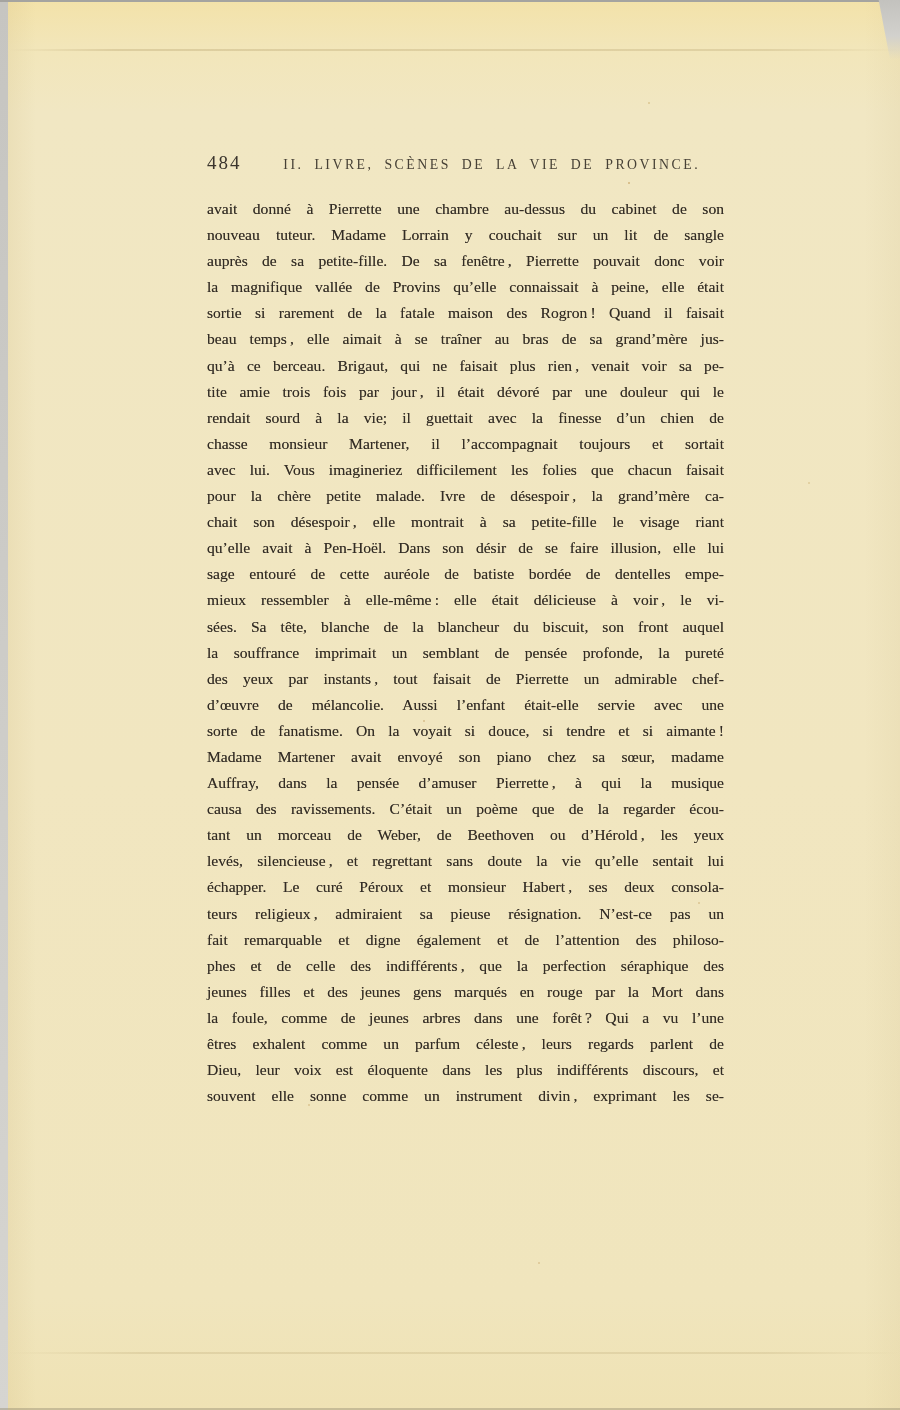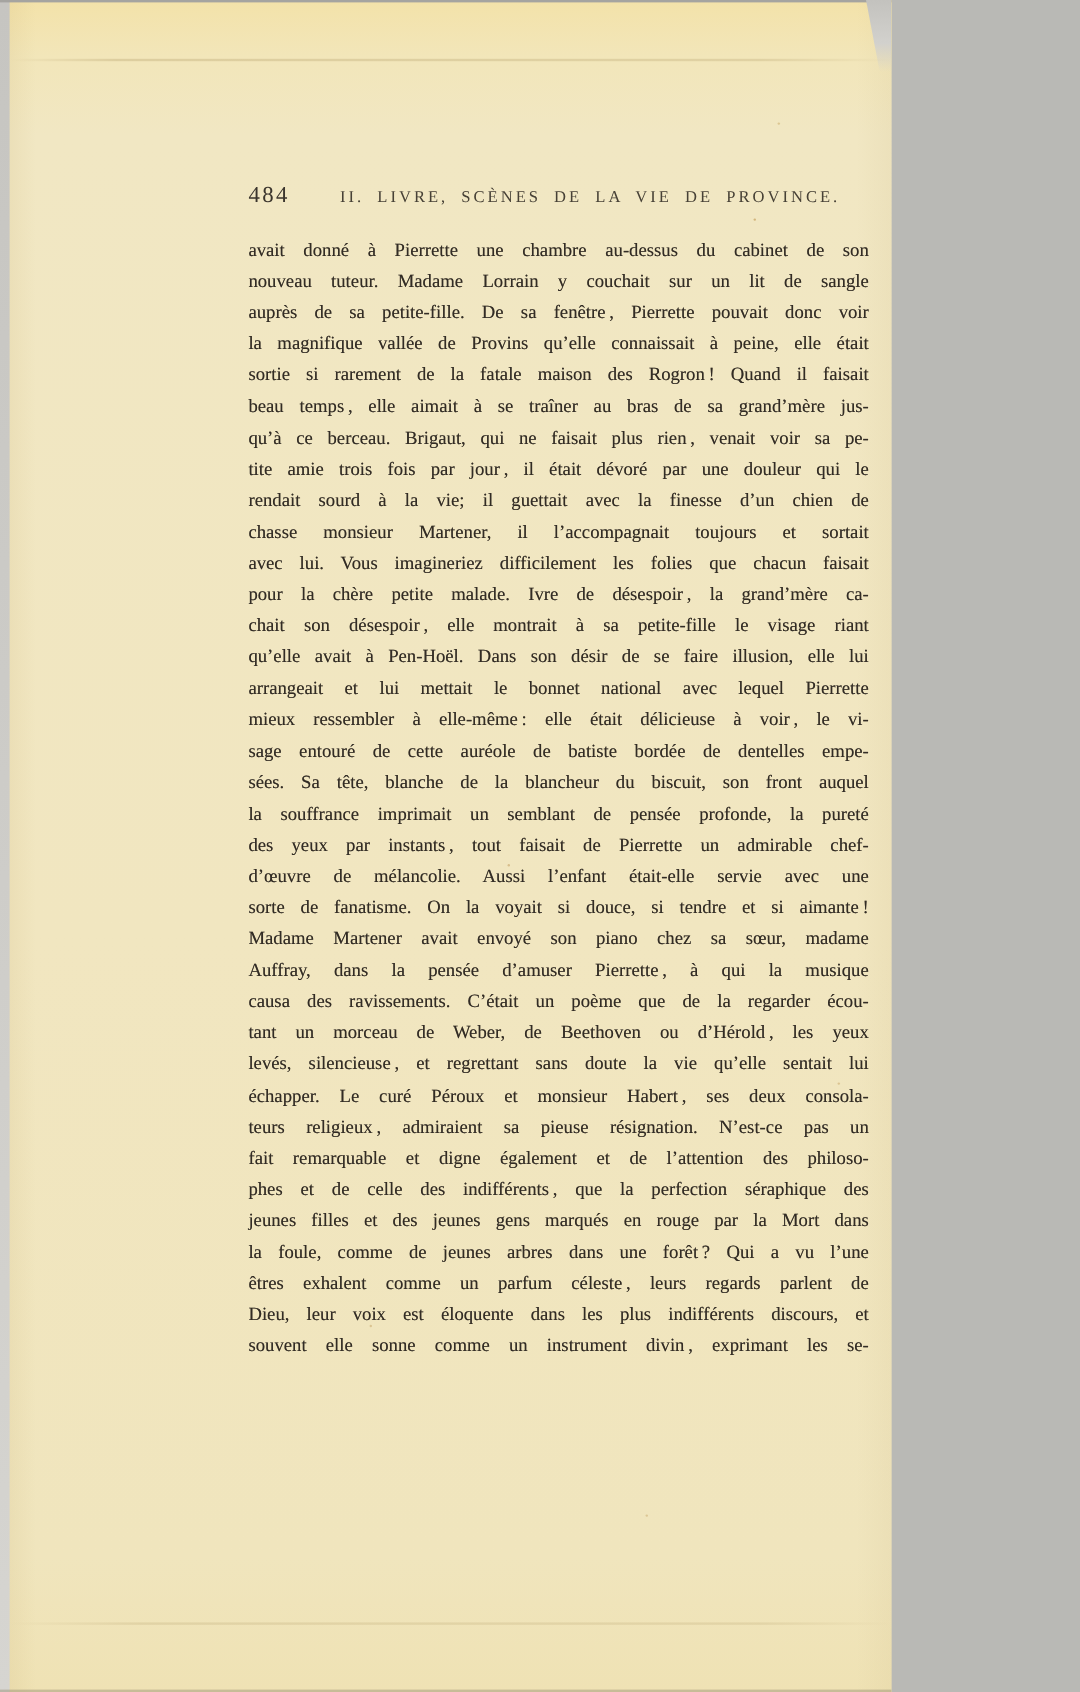--- a/index.html
+++ b/index.html
@@ -2,21 +2,21 @@
 <html><head>
 <meta charset="utf-8">
 <style>
   html, body {
     margin: 0;
     padding: 0;
     background: #b9b9b5;
   }
   .scan {
     position: relative;
-    width: 743px;
+    width: 900px;
     height: 1410px;
     overflow: hidden;
     background:
       linear-gradient(90deg, rgba(196,172,112,0.18) 0%, rgba(196,172,112,0.0) 4%, rgba(196,172,112,0.0) 96%, rgba(200,180,130,0.12) 100%),
       linear-gradient(180deg, #f3e2a9 0%, #f2e6ba 3.5%, #f1e7c3 8%, #f1e6c0 55%, #f0e5bd 92%, #efe2b4 100%);
     font-family: "Liberation Serif", "DejaVu Serif", serif;
   }
   
   .edge-left {
     position: absolute; left: 0; top: 0; width: 8px; height: 100%;
@@ -115,23 +115,22 @@
       <div class="text-line">sortie si rarement de la fatale maison des Rogron ! Quand il faisait</div>
       <div class="text-line">beau temps , elle aimait à se traîner au bras de sa grand’mère jus-</div>
       <div class="text-line">qu’à ce berceau. Brigaut, qui ne faisait plus rien , venait voir sa pe-</div>
       <div class="text-line">tite amie trois fois par jour , il était dévoré par une douleur qui le</div>
       <div class="text-line">rendait sourd à la vie; il guettait avec la finesse d’un chien de</div>
       <div class="text-line">chasse monsieur Martener, il l’accompagnait toujours et sortait</div>
       <div class="text-line">avec lui. Vous imagineriez difficilement les folies que chacun faisait</div>
       <div class="text-line">pour la chère petite malade. Ivre de désespoir , la grand’mère ca-</div>
       <div class="text-line">chait son désespoir , elle montrait à sa petite-fille le visage riant</div>
       <div class="text-line">qu’elle avait à Pen-Hoël. Dans son désir de se faire illusion, elle lui</div>
-      <div class="text-line">arrangeait et lui mettait le bonnet national avec lequel Pierrette</div>
+      <div class="text-line">sage entouré de cette auréole de batiste bordée de dentelles empe-</div>
       <div class="text-line">mieux ressembler à elle-même : elle était délicieuse à voir , le vi-</div>
-      <div class="text-line">sage entouré de cette auréole de batiste bordée de dentelles empe-</div>
       <div class="text-line">sées. Sa tête, blanche de la blancheur du biscuit, son front auquel</div>
       <div class="text-line">la souffrance imprimait un semblant de pensée profonde, la pureté</div>
       <div class="text-line">des yeux par instants , tout faisait de Pierrette un admirable chef-</div>
       <div class="text-line">d’œuvre de mélancolie. Aussi l’enfant était-elle servie avec une</div>
       <div class="text-line">sorte de fanatisme. On la voyait si douce, si tendre et si aimante !</div>
       <div class="text-line">Madame Martener avait envoyé son piano chez sa sœur, madame</div>
       <div class="text-line">Auffray, dans la pensée d’amuser Pierrette , à qui la musique</div>
       <div class="text-line">causa des ravissements. C’était un poème que de la regarder écou-</div>
       <div class="text-line">tant un morceau de Weber, de Beethoven ou d’Hérold , les yeux</div>
       <div class="text-line">levés, silencieuse , et regrettant sans doute la vie qu’elle sentait lui</div>

